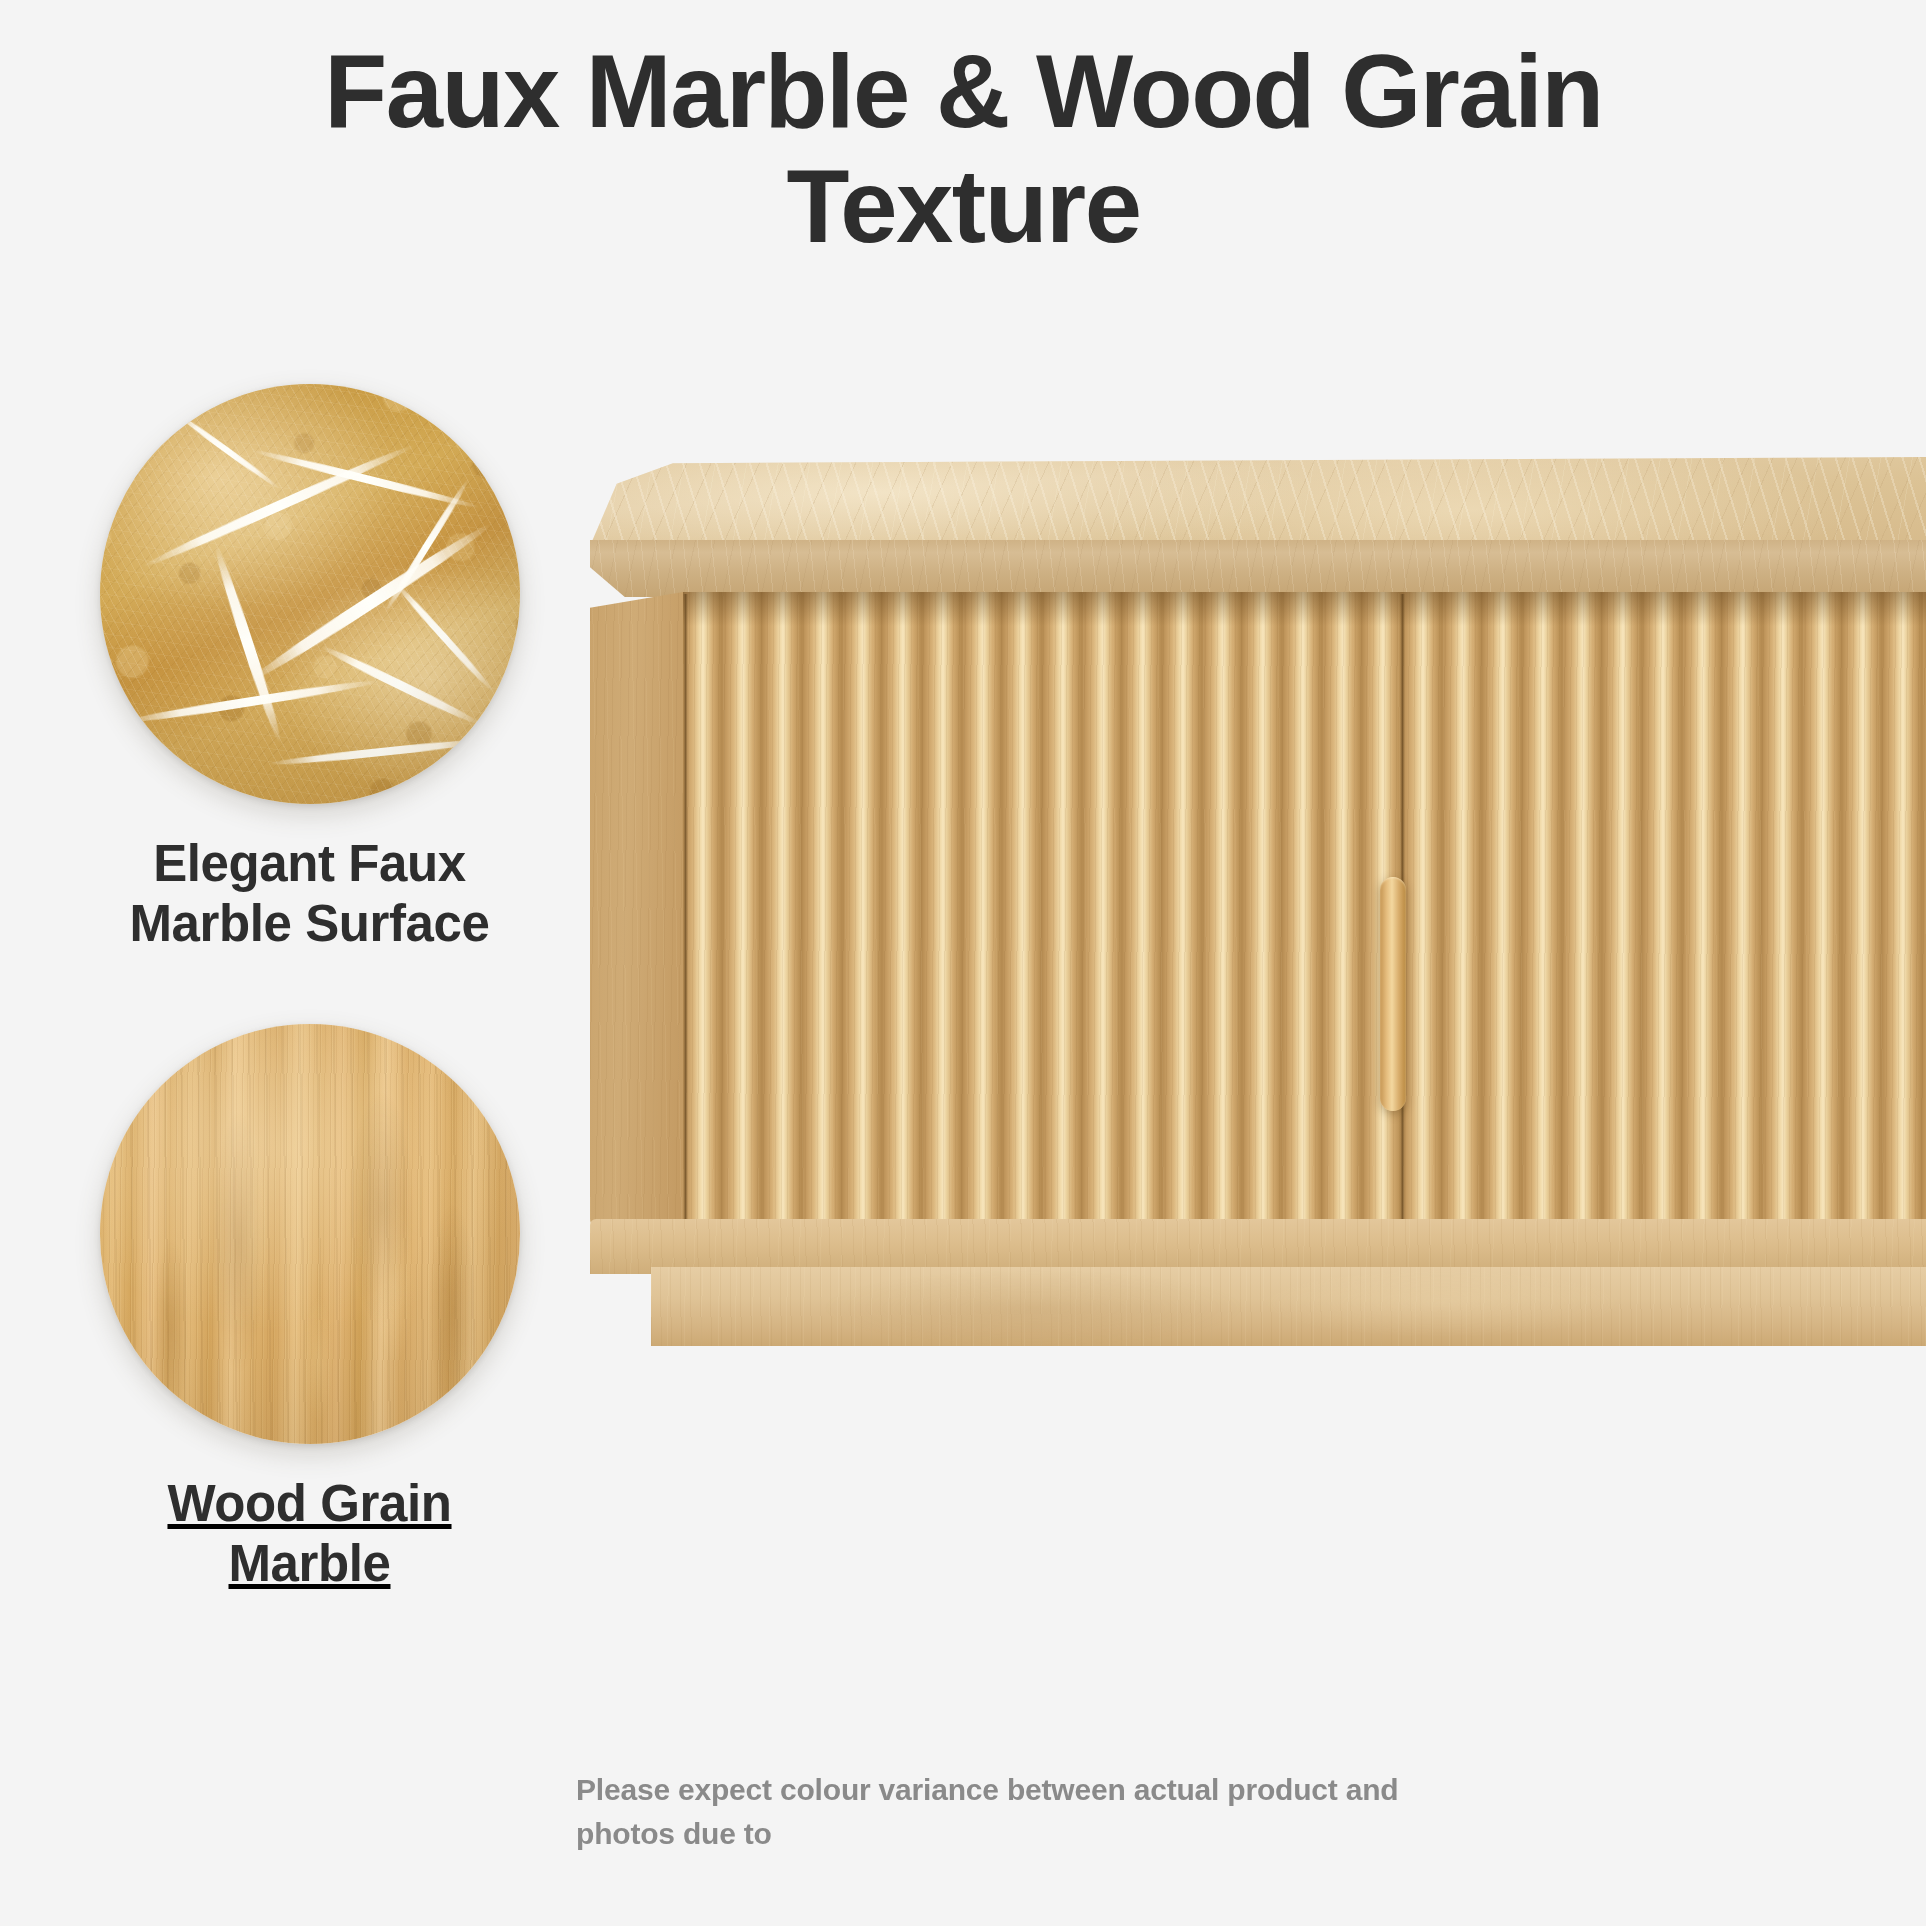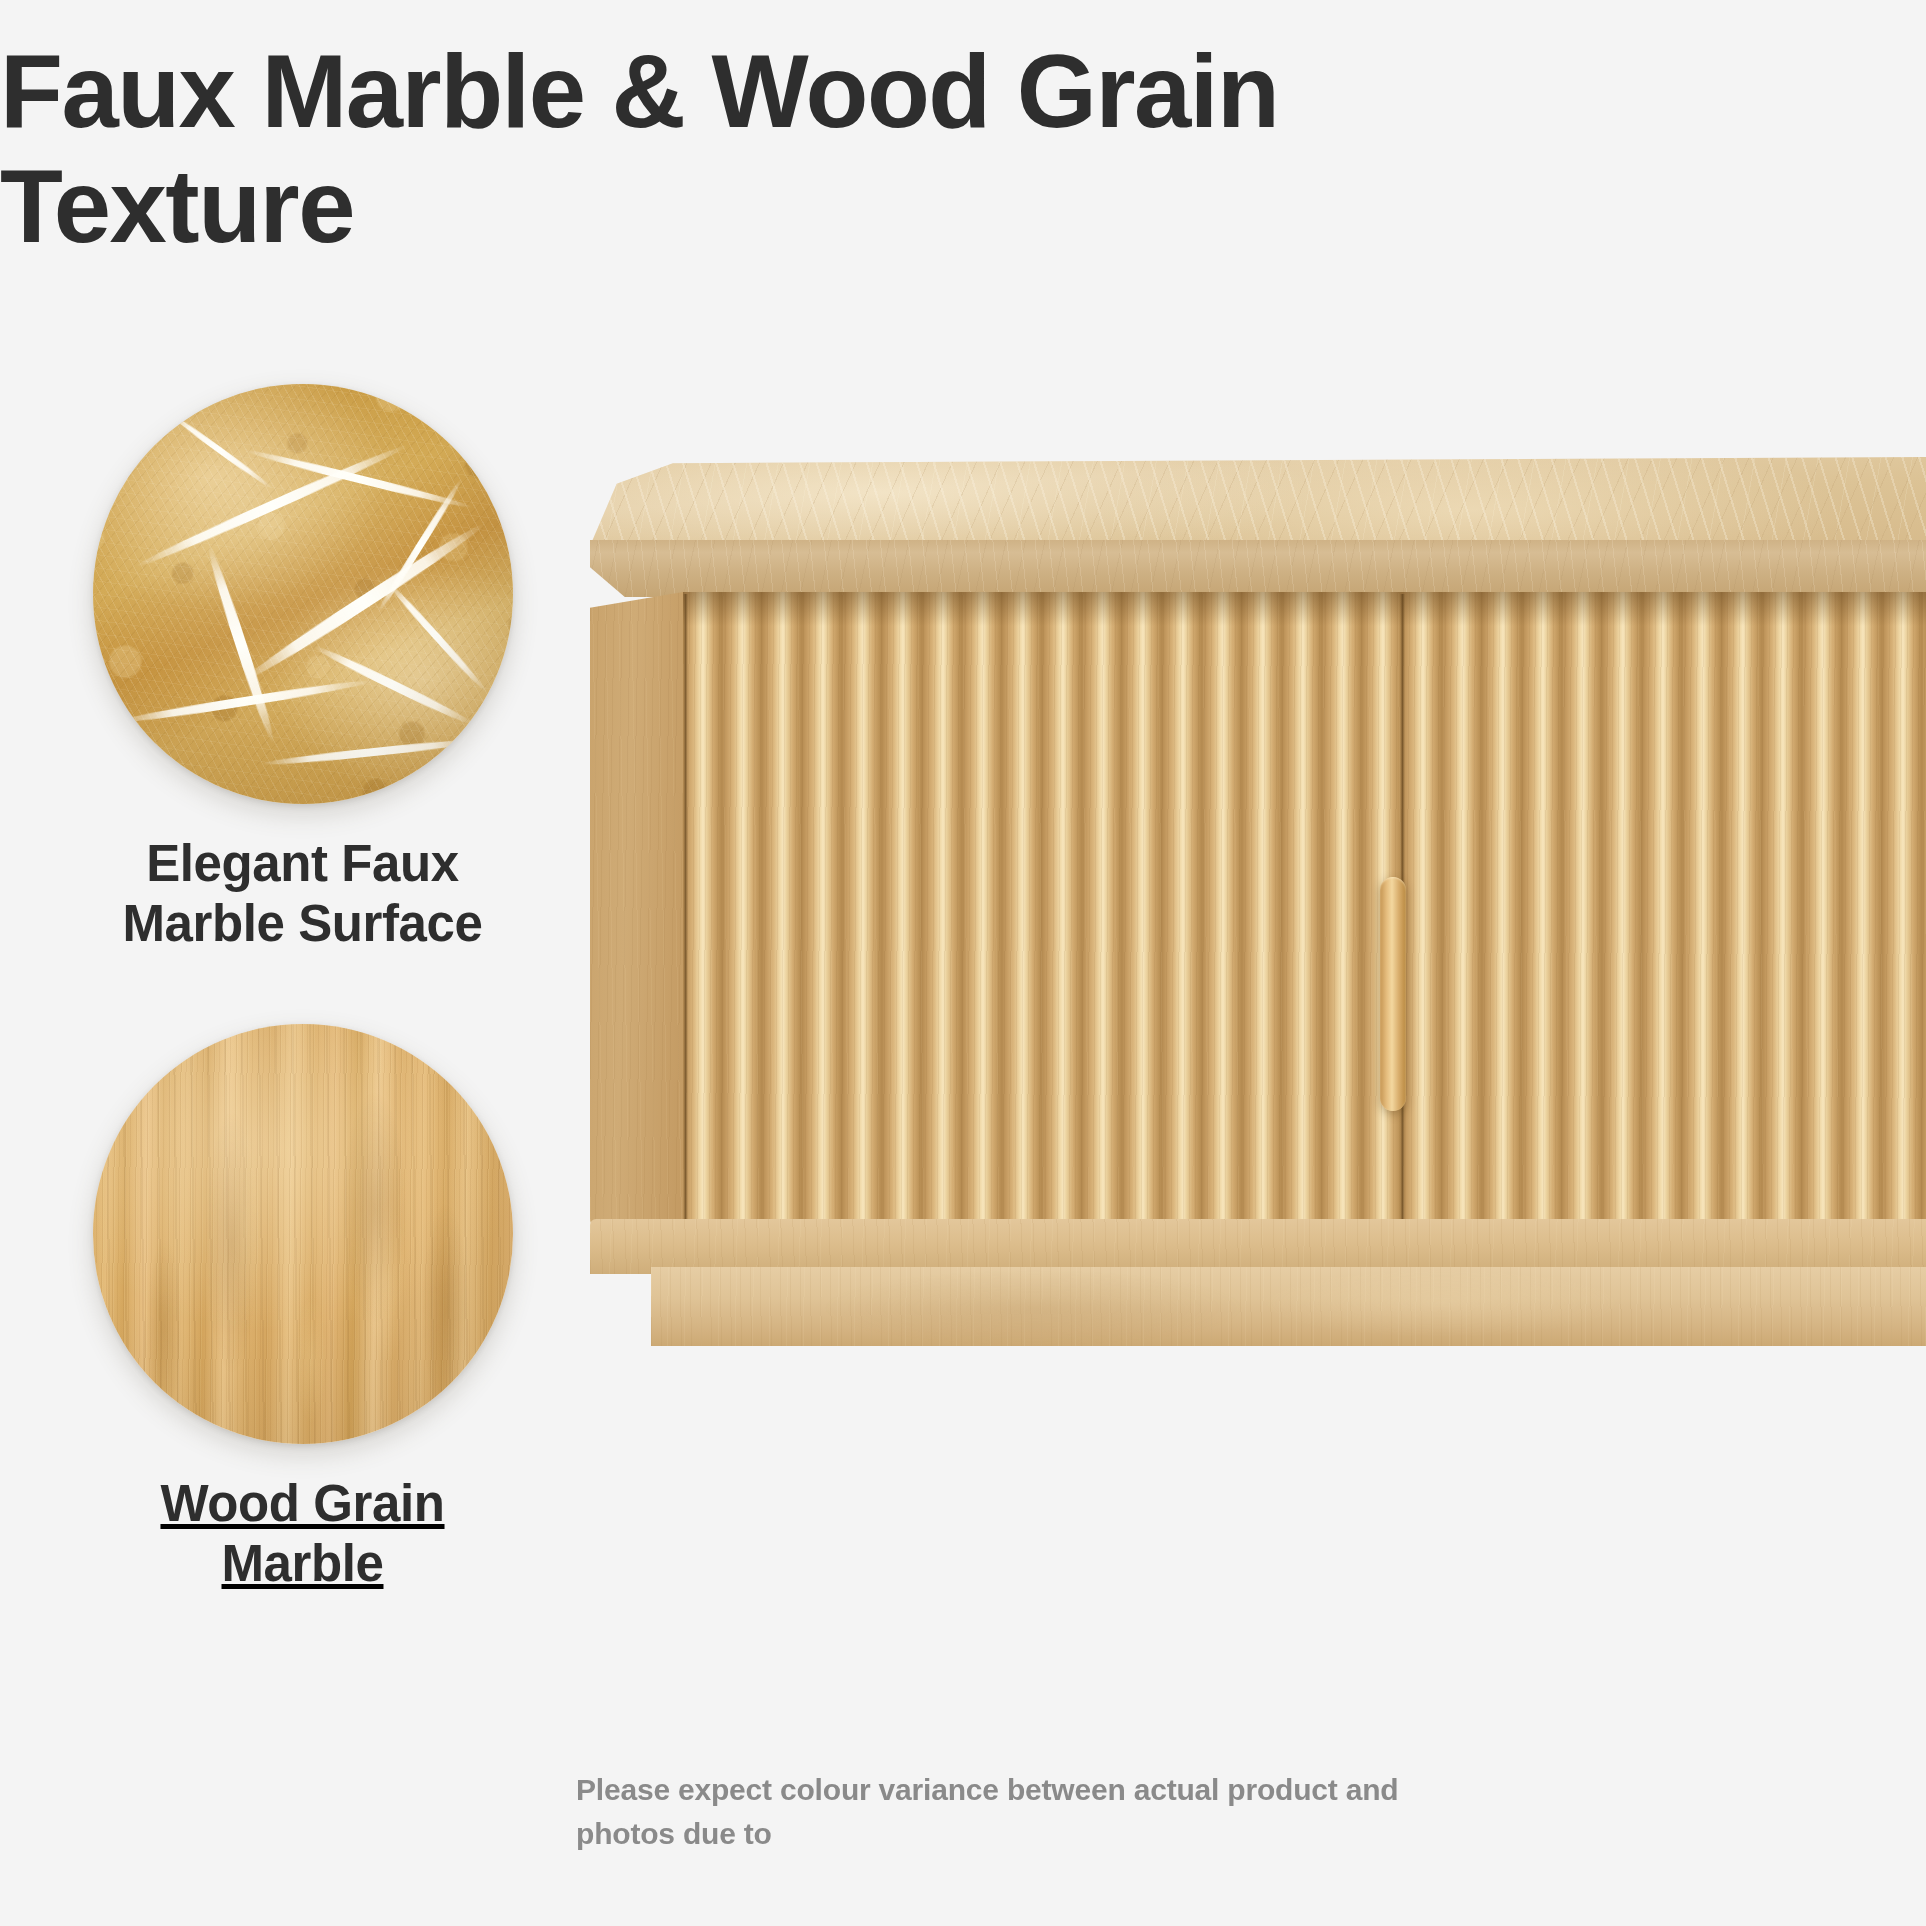--- a/index.html
+++ b/index.html
@@ -15,32 +15,33 @@
     font-family: "Liberation Sans", sans-serif;
     position: relative;
   }
 
   
   .title {
     position: absolute;
     top: 34px;
     left: 0;
     width: 1927px;
+    text-align: center;
     font-size: 103px;
     font-weight: 700;
     line-height: 1.12;
     letter-spacing: -1.5px;
     color: #2e2e2e;
   }
   .title-line { display: block; }
 
   
   .swatch-col {
     position: absolute;
-    left: 70px;
+    left: 77px;
     top: 384px;
     width: 465px;
   }
 
   .swatch-block { width: 465px; }
 
   .swatch-circle {
     width: 420px;
     height: 420px;
     border-radius: 50%;

